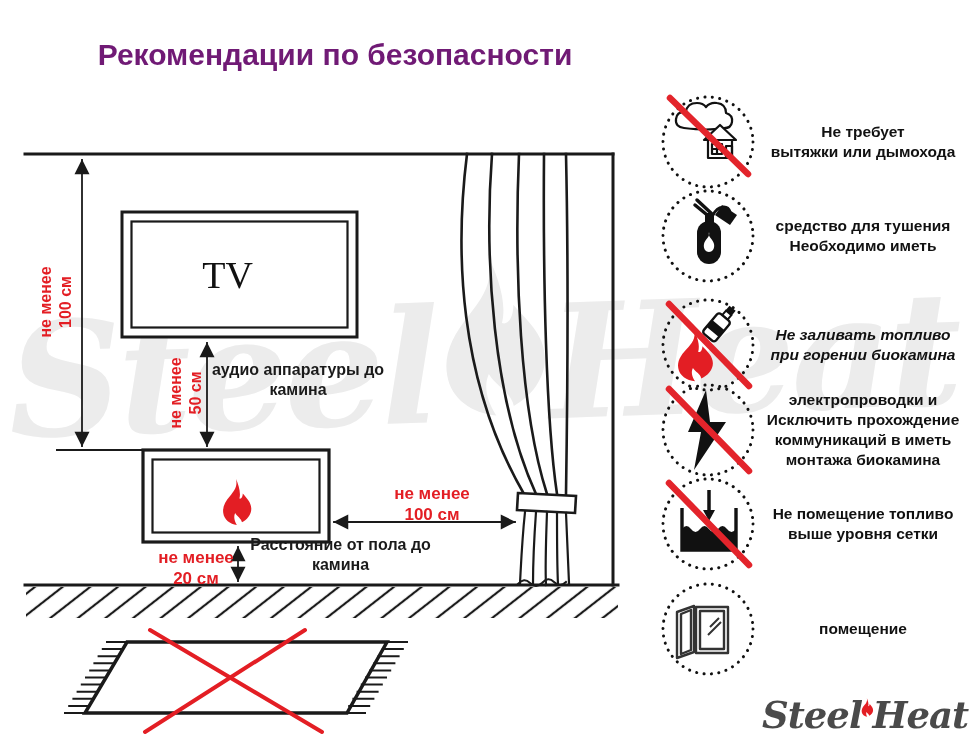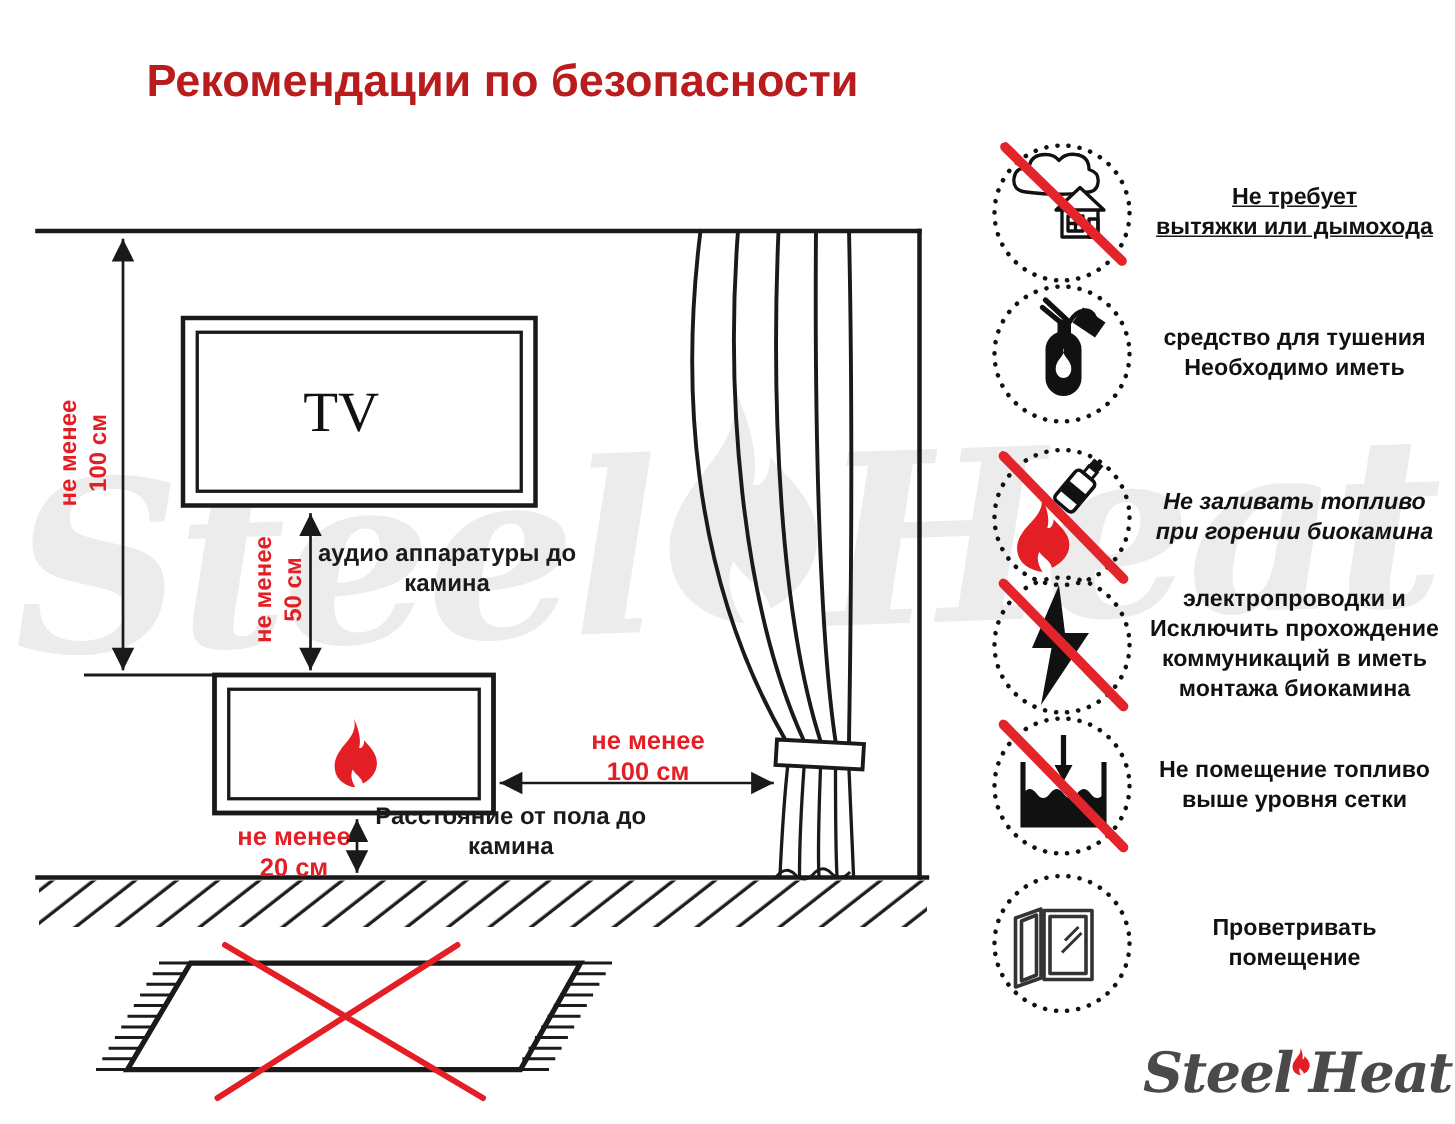--- a/index.html
+++ b/index.html
@@ -1,20 +1,20 @@
 <!DOCTYPE html>
 <html><head>
 <meta charset="utf-8">
 <style>
   html,body{margin:0;padding:0;background:#ffffff;}
   body{width:970px;height:749px;position:relative;overflow:hidden;
        font-family:"Liberation Sans",sans-serif;color:#1a1a1a;}
   .abs{position:absolute;}
   .title{left:25px;top:36px;width:620px;text-align:center;
-         font-size:30px;font-weight:700;line-height:1.27;color:#b91c1c;}
+         font-size:30px;font-weight:700;line-height:1.27;color:#701a75;}
   .watermark{left:8px;top:272px;width:980px;display:flex;align-items:center;
              white-space:nowrap;color:#ececec;z-index:0;
              font-family:"DejaVu Serif",serif;font-style:italic;font-weight:700;
              font-size:158px;letter-spacing:-4px;transform:rotate(-2deg);}
   .watermark svg{margin:-60px -8px 0 -4px;}
   svg.layer{left:0;top:0;z-index:1;pointer-events:none;}
   .lbl{z-index:2;font-weight:700;font-size:16px;line-height:1.22;text-align:center;}
   .red{color:#e31e24;}
   .rot{transform:translate(-50%,-50%) rotate(-90deg);}
   .tvbox{left:122px;top:212px;width:211px;height:125px;display:flex;align-items:center;
@@ -138,21 +138,21 @@
 <div class="abs lbl" style="left:206px;top:360px;width:184px;">
   <div>аудио аппаратуры до</div>
   <div>камина</div>
 </div>
 <div class="abs lbl" style="left:248px;top:535px;width:185px;">
   <div>Расстояние от пола до</div>
   <div>камина</div>
 </div>
 <div class="abs tvbox">TV</div>
 
-<div class="abs recrow" style="top:90px;height:104px;text-decoration:underline;">
+<div class="abs recrow" style="top:90px;height:104px;">
   <svg class="ic" viewBox="0 0 96 96">
     <circle cx="48" cy="48" r="45" fill="none" stroke="#111" stroke-width="3" stroke-dasharray="0.1 7.35" stroke-linecap="round"></circle>
     <g stroke="#111" stroke-width="2.2" fill="#fff" stroke-linejoin="round">
       <path d="M24 34 q-9 -1 -8 -9 q1 -8 10 -7 q1 -9 11 -9 q6 0 9 4 q4 -5 11 -4
                q9 1 9 10 q7 2 6 9 q-1 7 -10 6 q-13 3 -38 0 z"></path>
       <path d="M44 46 L60 31 L76 46 Z M48 46 h24 v18 h-24 z"></path>
       <rect x="52" y="50" width="10" height="10"></rect>
       <path d="M57 50 v10 M52 55 h10 M66 52 v12 h6 v-12 z" fill="none"></path>
     </g>
     <line x1="10" y1="4" x2="88" y2="80" stroke="#e3242b" stroke-width="6.5" stroke-linecap="round"></line>
@@ -231,21 +231,20 @@
     <circle cx="48" cy="48" r="45" fill="none" stroke="#111" stroke-width="3" stroke-dasharray="0.1 7.35" stroke-linecap="round"></circle>
     <g stroke="#333" stroke-width="2.4" fill="#fff" stroke-linejoin="round">
       <rect x="36" y="26" width="32" height="46"></rect>
       <rect x="40" y="30" width="24" height="38"></rect>
       <polygon points="34,25 17,31 17,77 34,71"></polygon>
       <polygon points="31,29 21,33 21,73 31,69"></polygon>
       <path d="M50 46 L59 37 M48 54 L61 41" stroke-width="2"></path>
     </g>
   </svg>
   <div class="txt">
-    <div>Проветривать</div>
     <div>помещение</div>
   </div>
 </div>
 
 <div class="abs logo">
   <span>Steel</span>
   <svg width="38" height="49" viewBox="0 0 42 54">
     <use href="#flameP" fill="#e31e24"></use>
   </svg>
   <span>Heat</span>

